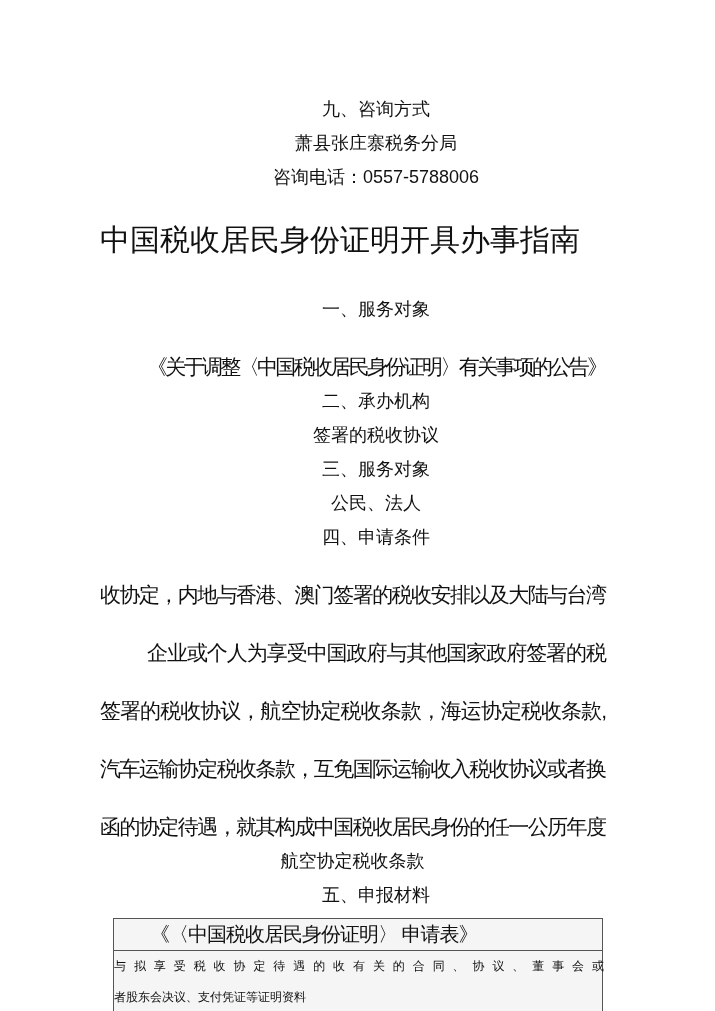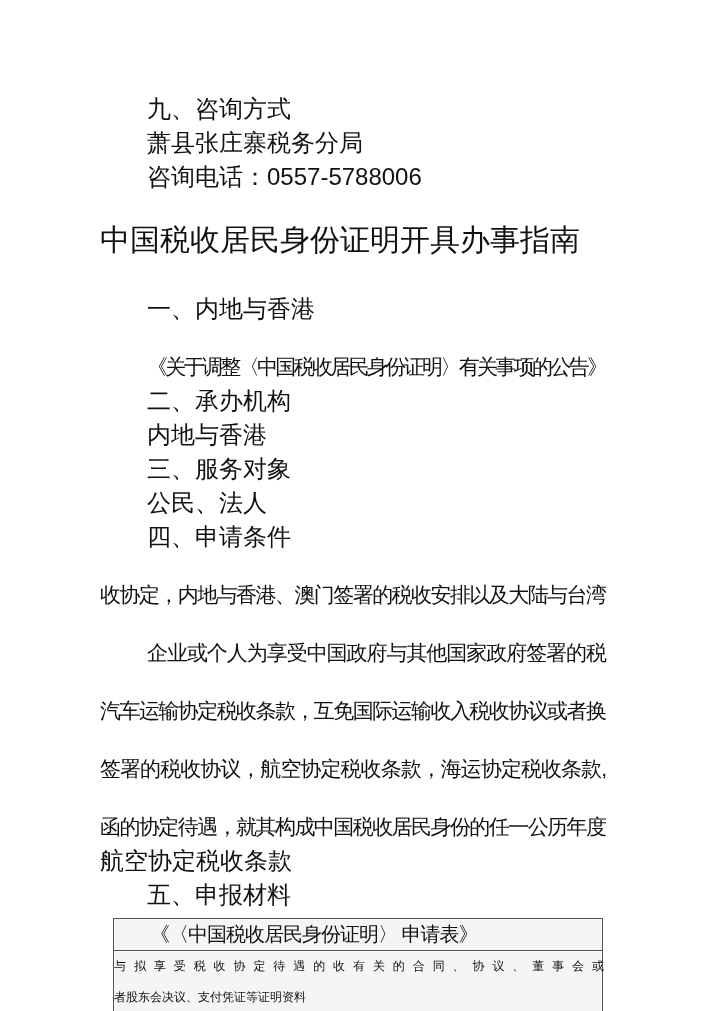--- a/index.html
+++ b/index.html
@@ -13,23 +13,24 @@
     font-family: "Liberation Sans", "DejaVu Sans", sans-serif;
     padding: 92px 110px 0 100px;
     overflow: hidden;
     position: relative;
   }
 
   p { margin: 0; }
 
   
   .line {
-    font-size: 24px;
+    font-size: 18px;
     line-height: 34px;
     white-space: normal;
+    text-align: center;
   }
 
   
   .ind { text-indent: 47px; }
 
   
   .jline {
     font-size: 21px;
     letter-spacing: -2px;
     text-align: justify;
@@ -80,34 +81,34 @@
 <body>
 
 <div class="page">
 
   <p class="line ind">九、咨询方式</p>
   <p class="line ind">萧县张庄寨税务分局</p>
   <p class="line ind">咨询电话：0557-5788006</p>
 
   <h1 class="title">中国税收居民身份证明开具办事指南</h1>
 
-  <p class="line ind">一、内地与香港</p>
+  <p class="line ind">一、服务对象</p>
   <p class="line jline tight ind">《关于调整〈中国税收居民身份证明〉有关事项的公告》</p>
 
   <p class="line ind">二、承办机构</p>
-  <p class="line ind">内地与香港</p>
+  <p class="line ind">签署的税收协议</p>
 
   <p class="line ind">三、服务对象</p>
   <p class="line ind">公民、法人</p>
 
   <p class="line ind">四、申请条件</p>
   <p class="line jline">收协定，内地与香港、澳门签署的税收安排以及大陆与台湾</p>
   <p class="line jline ind">企业或个人为享受中国政府与其他国家政府签署的税</p>
+  <p class="line jline">签署的税收协议，航空协定税收条款，海运协定税收条款,</p>
   <p class="line jline">汽车运输协定税收条款，互免国际运输收入税收协议或者换</p>
-  <p class="line jline">签署的税收协议，航空协定税收条款，海运协定税收条款,</p>
   <p class="line jline">函的协定待遇，就其构成中国税收居民身份的任一公历年度</p>
   <p class="line">航空协定税收条款</p>
 
   <p class="line ind">五、申报材料</p>
 
   <table class="materials-table">
     <tbody>
       <tr>
         <td class="cell-form">《〈中国税收居民身份证明〉 申请表》</td>
       </tr>

